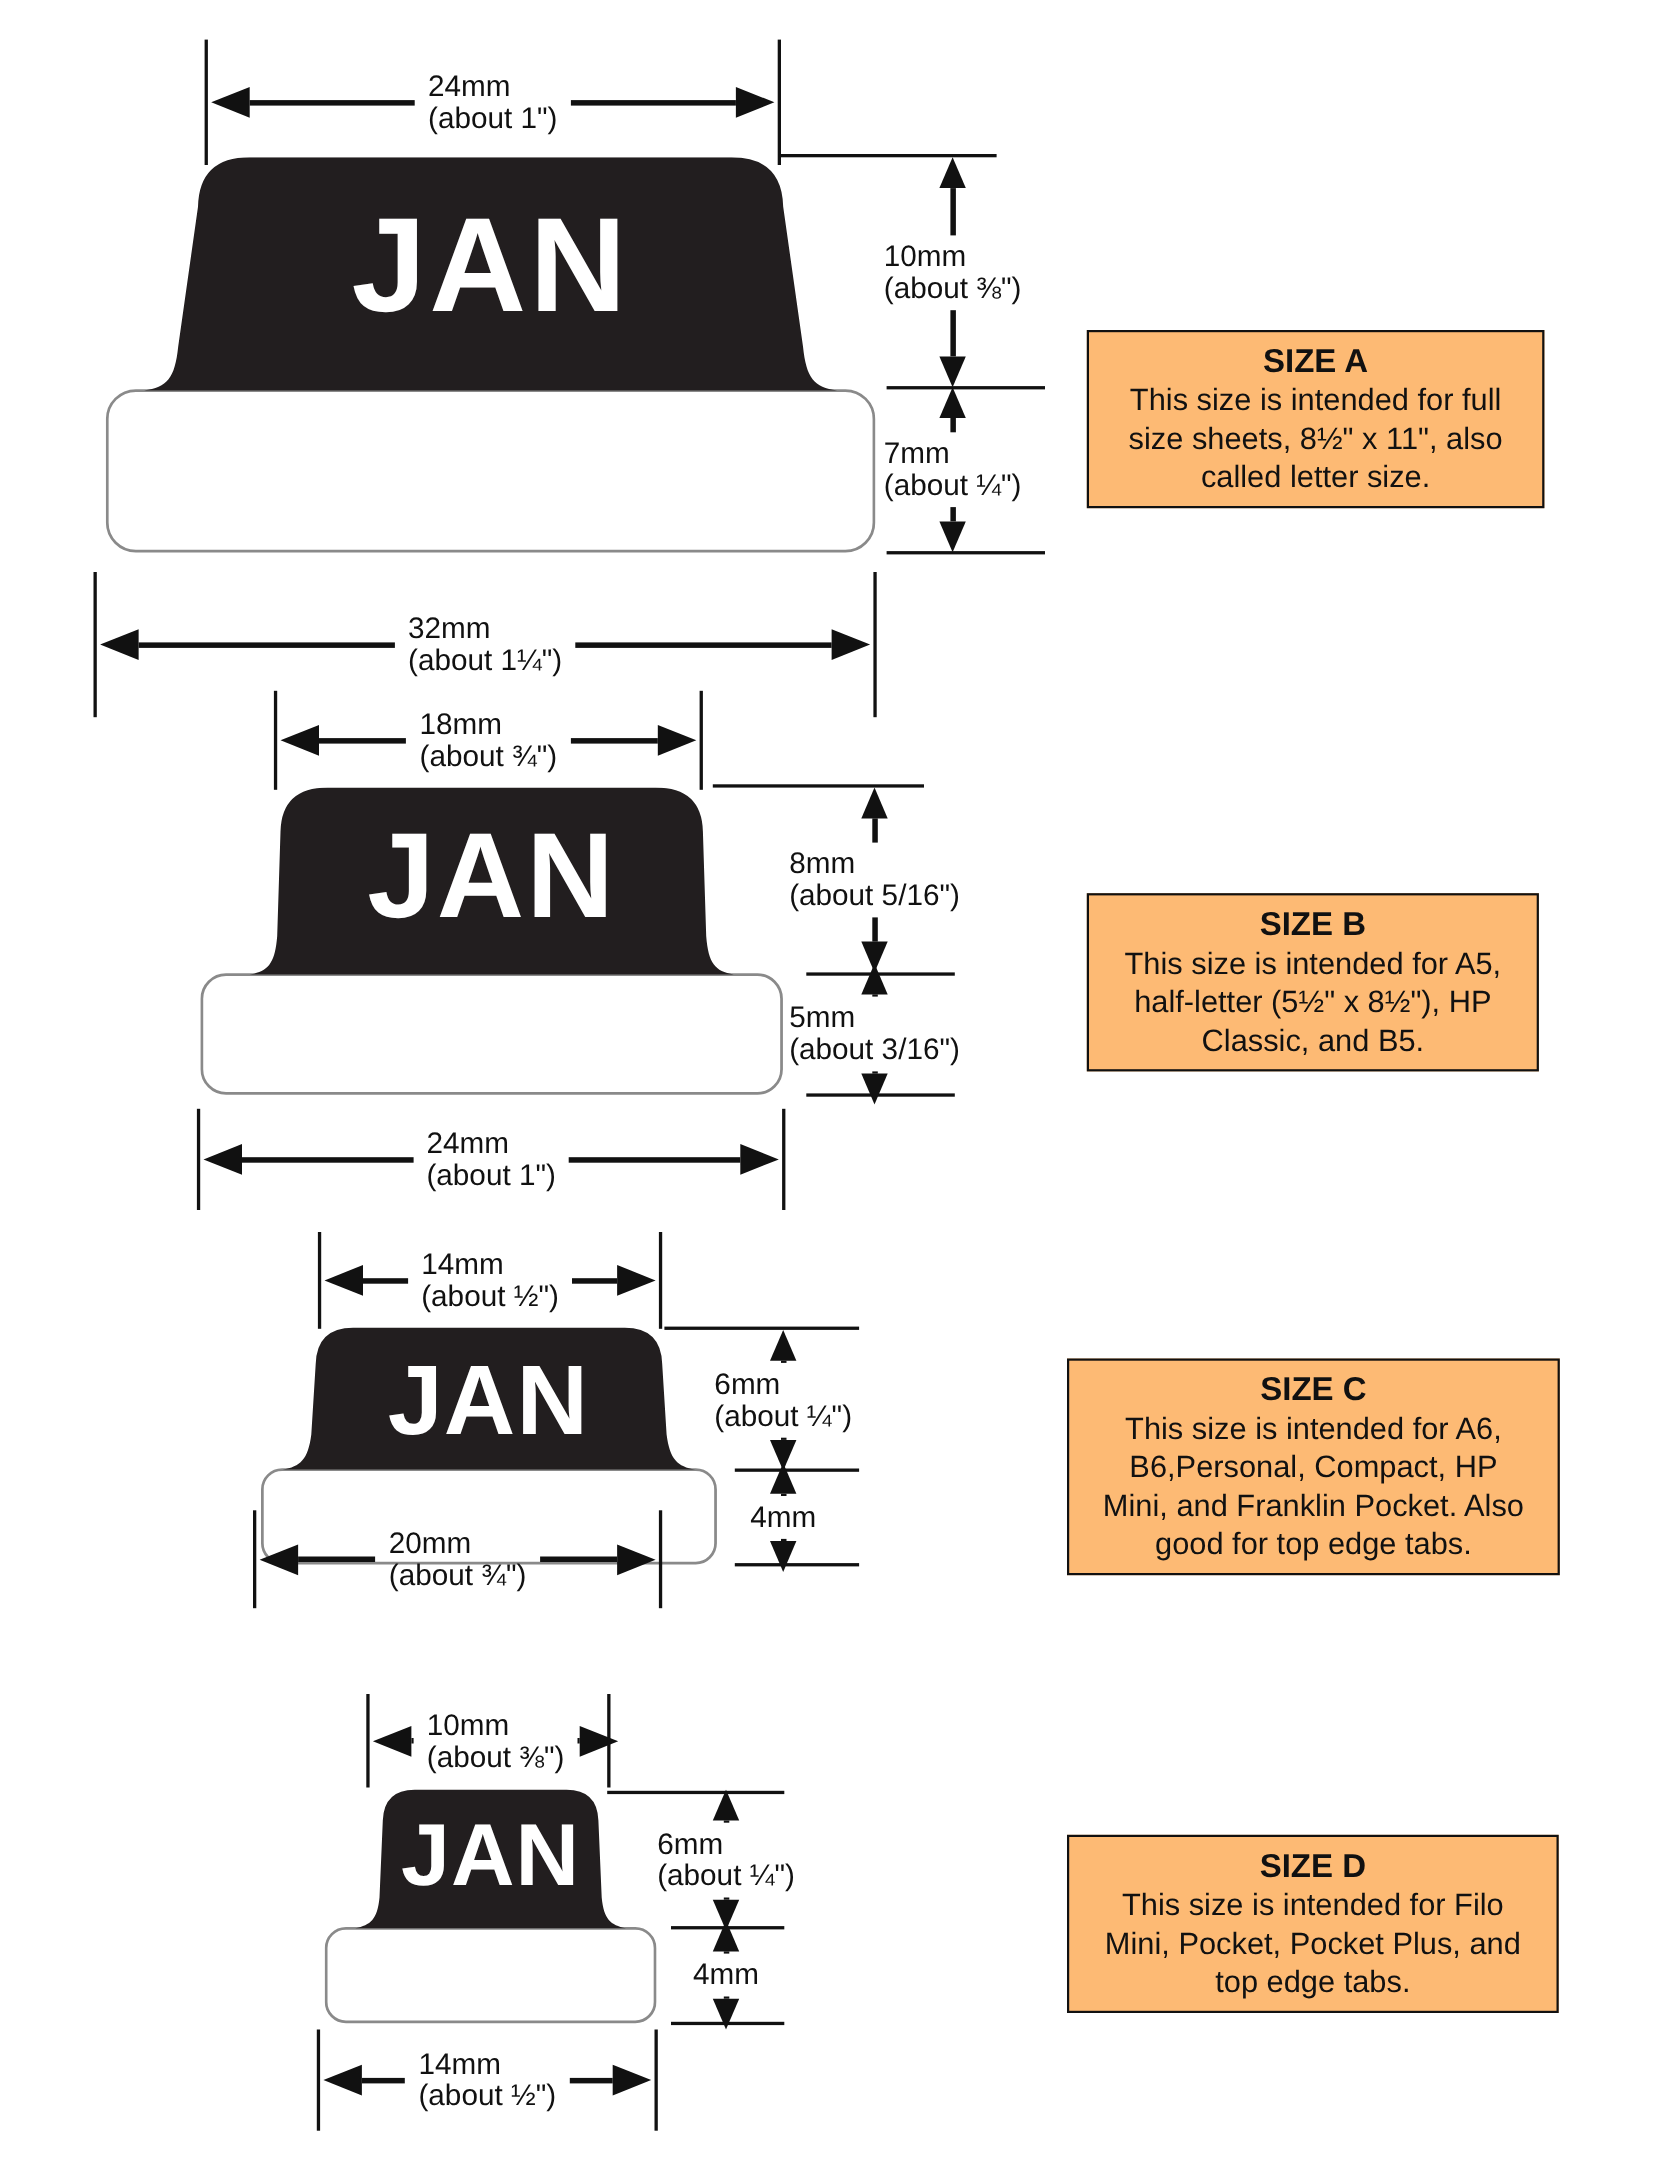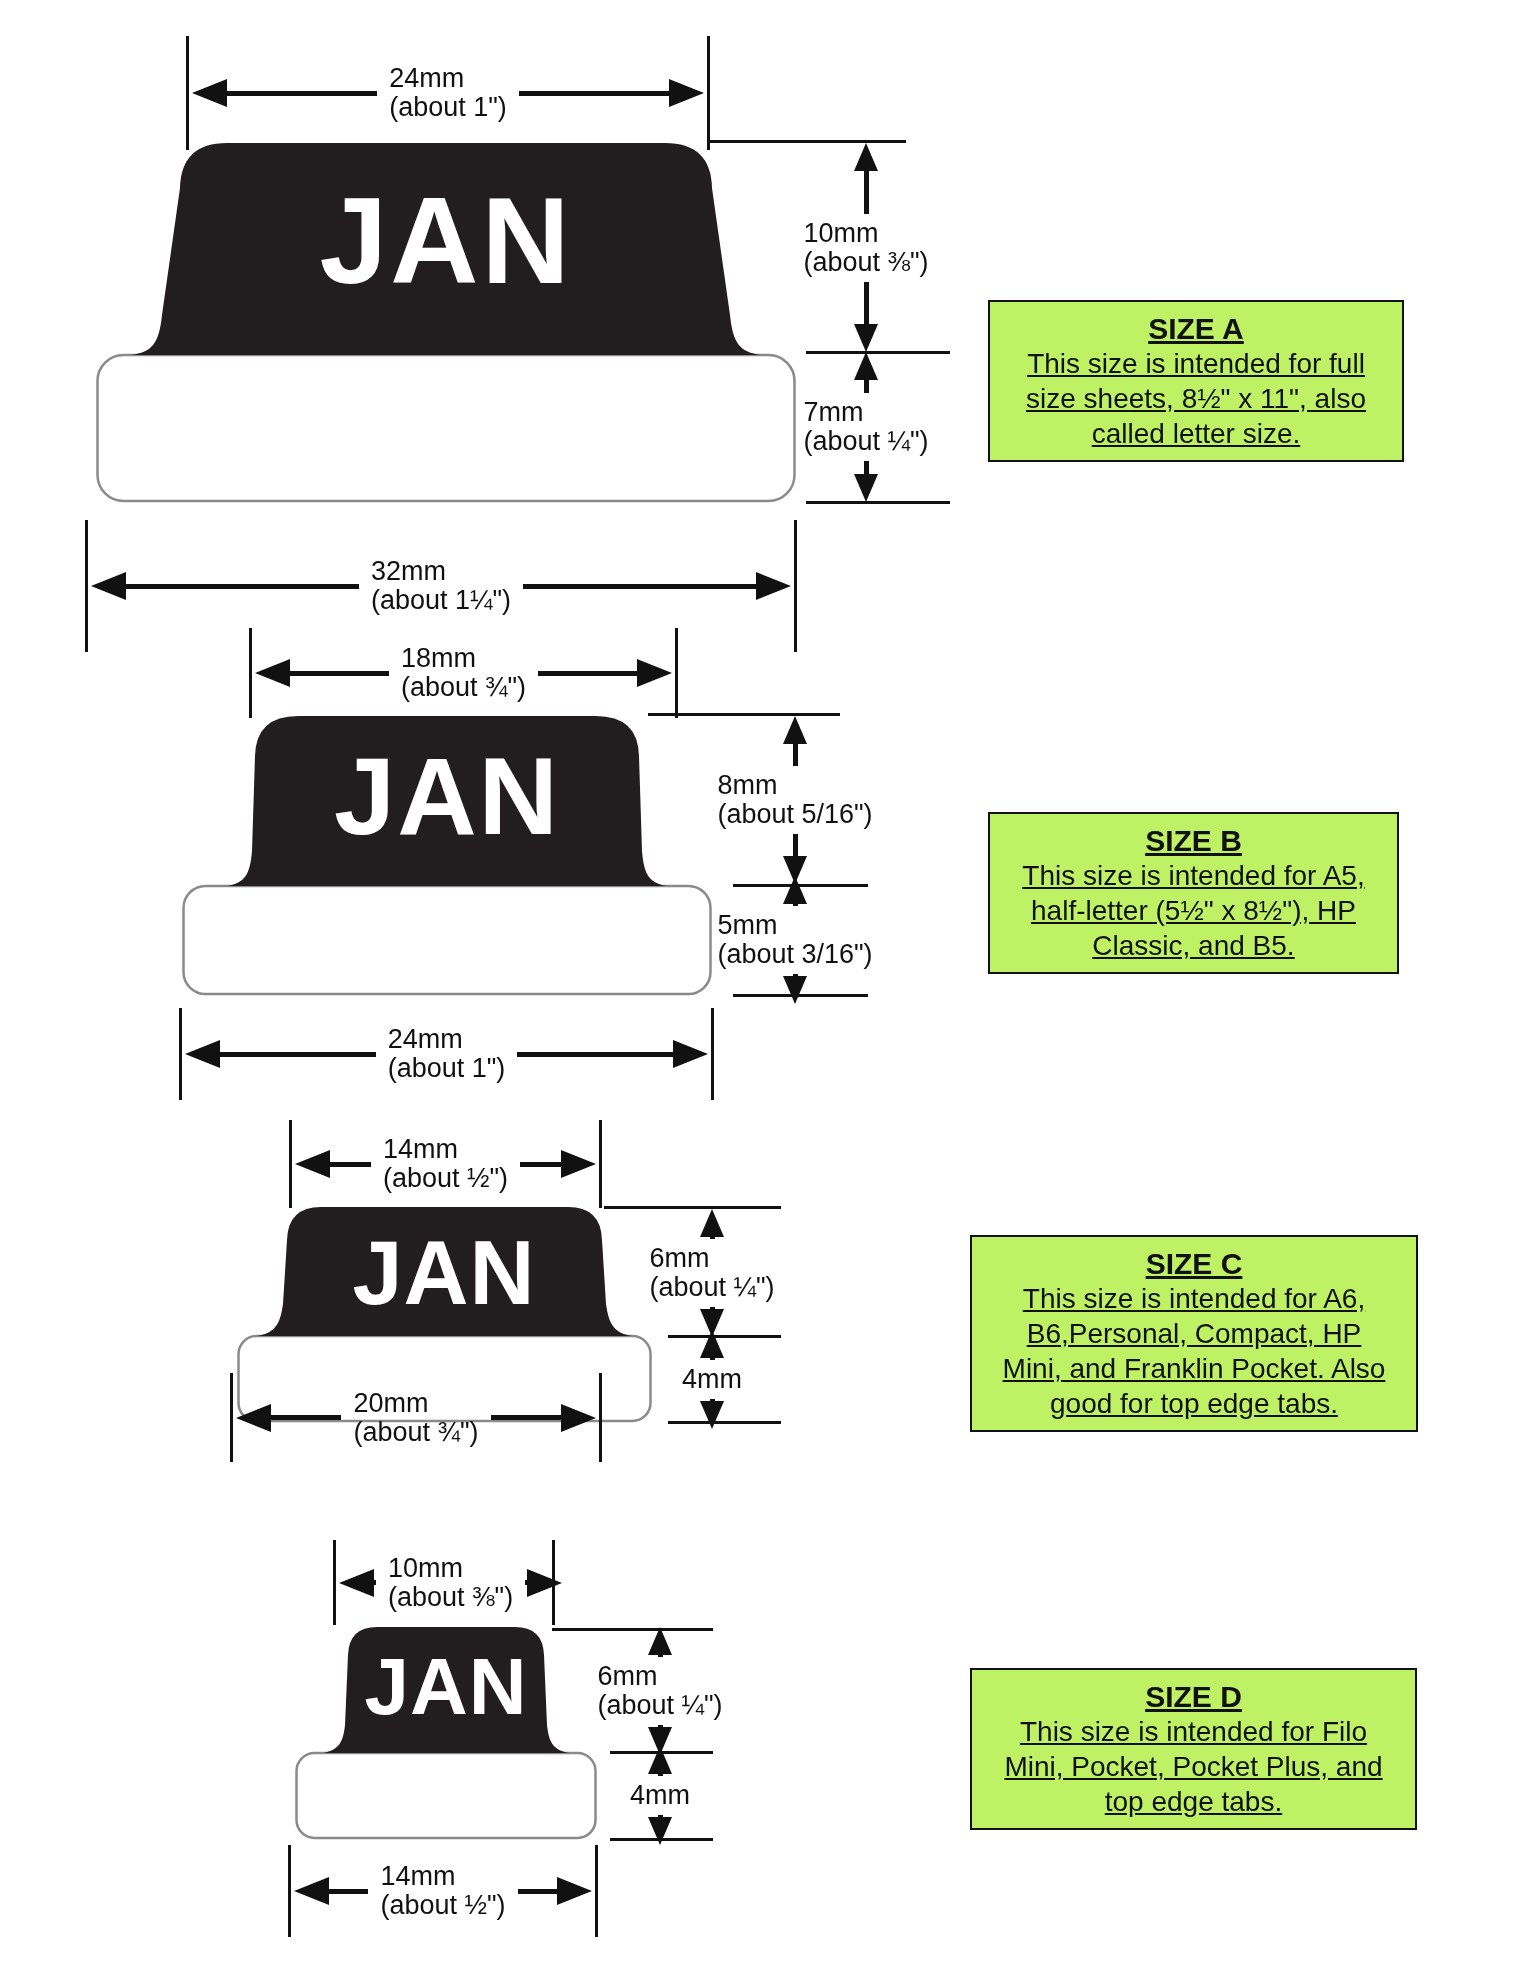--- a/index.html
+++ b/index.html
@@ -42,25 +42,24 @@
   
   .tab-svg{position:absolute;display:block;}
   .jan{
     font-family:"Liberation Sans","DejaVu Sans",sans-serif;
     font-weight:700;
     fill:#ffffff;
   }
   
   .info-box{
     position:absolute;
-    background:#bef264;
+    background:#fdba74;
     border:2.5px solid var(--ink);
     text-align:center;
     padding:9px 4px;
-    text-decoration:underline;
   }
   .info-title{font-size:30px;font-weight:700;line-height:35px;}
   .info-line{font-size:28px;line-height:35px;white-space:nowrap;}
 </style>
 </head>
 <body>
 
 <div id="canvas">
 
   <div class="hdim" style="left:186px;top:36px;width:524px;height:114px;">
@@ -121,21 +120,21 @@
     <span class="ah right"></span>
   </div>
 
   <div class="info-box" style="left:988px;top:300px;width:404px;">
     <div class="info-title">SIZE A</div>
     <div class="info-line">This size is intended for full</div>
     <div class="info-line">size sheets, 8½" x 11", also</div>
     <div class="info-line">called letter size.</div>
   </div>
 
-  <div class="hdim" style="left:249px;top:628px;width:429px;height:90px;">
+  <div class="hdim" style="left:249px;top:628px;width:390px;height:90px;">
     <div class="tick l"></div>
     <div class="tick r"></div>
     <span class="ah left"></span>
     <div class="hseg"></div>
     <div class="dim-label">
       <div>18mm</div>
       <div>(about ¾")</div>
     </div>
     <div class="hseg"></div>
     <span class="ah right"></span>

